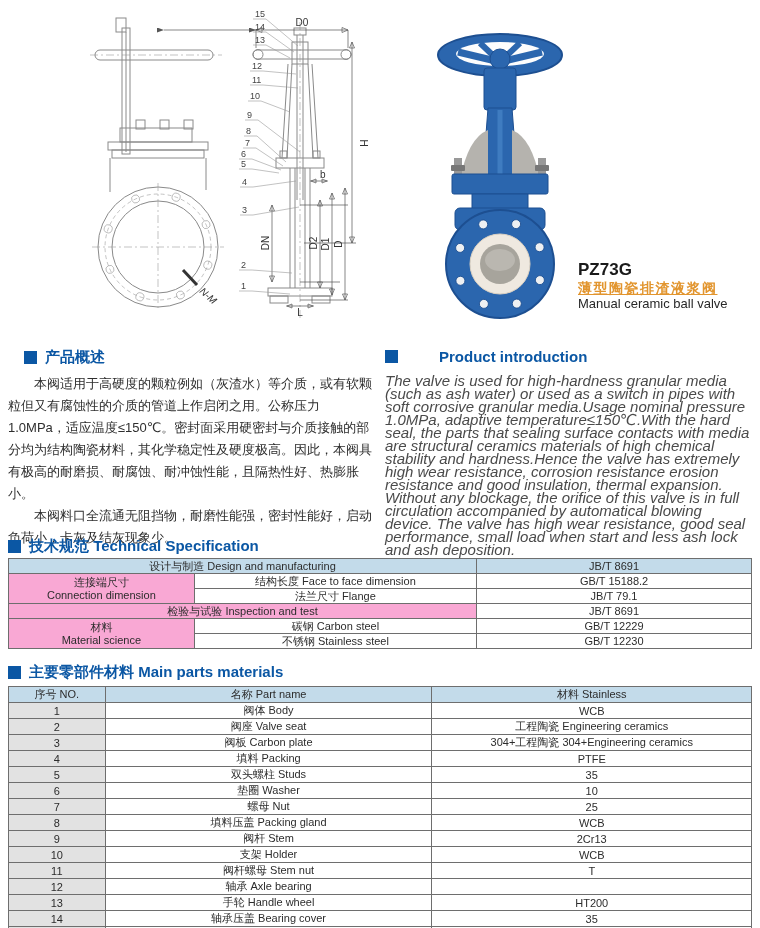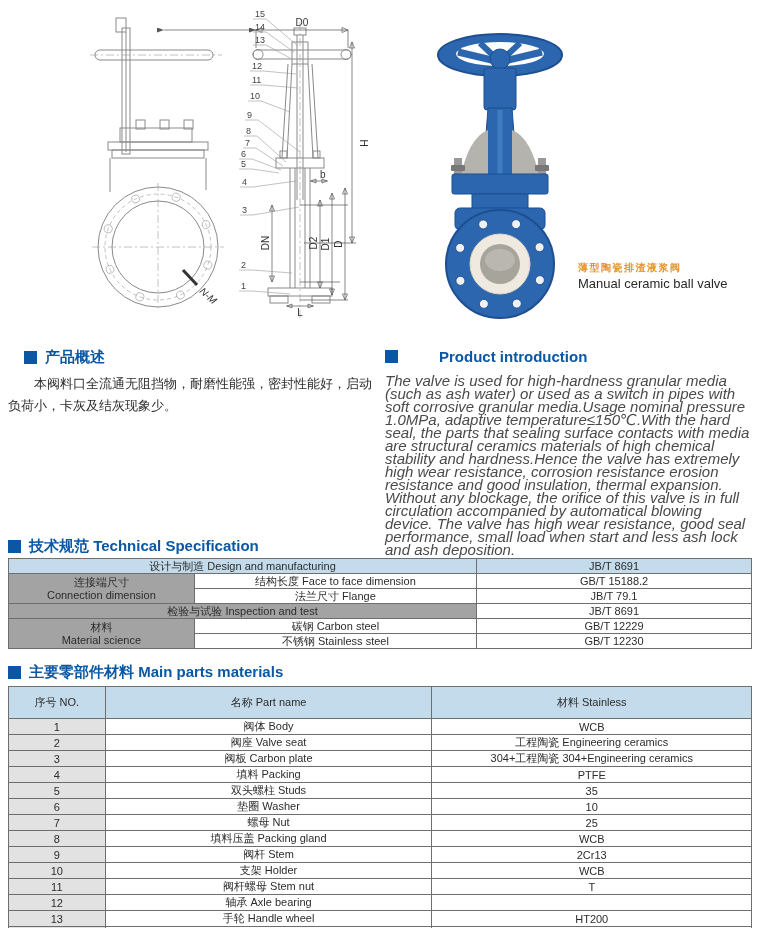--- a/index.html
+++ b/index.html
@@ -14,42 +14,42 @@
   .dwg-thin { stroke:#9a9a9a; stroke-width:0.6; fill:none; }
   .dwg-dash { stroke:#9a9a9a; stroke-width:0.6; fill:none; stroke-dasharray:8,3,2,3; }
   .dim-line { stroke:#555; stroke-width:0.7; fill:none; }
   .dim-text { font-size:10px; fill:#333; font-weight:500; }
   .callout-text { font-size:9px; fill:#444; }
   .leader { stroke:#999; stroke-width:0.6; }
 
   
   #product-label { position:absolute; left:578px; top:260px; width:175px; }
   #product-label .model { font-size:17px; font-weight:bold; color:#1a1a1a; line-height:20px; }
-  #product-label .name-cn { font-size:10px; font-weight:bold; color:#e2952e; letter-spacing:1.5px; line-height:16px; }
+  #product-label .name-cn { font-size:14px; font-weight:bold; color:#e2952e; letter-spacing:1.5px; line-height:16px;text-decoration:underline; }
   #product-label .name-en { font-size:13px; color:#282828; line-height:16px; }
 
   
   .section-heading { position:absolute; color:#0b57a4; font-weight:bold; font-size:15px; display:flex; align-items:center; }
   .bullet { display:inline-block; width:13px; height:13px; background:#0b57a4; margin-right:8px; flex:0 0 auto; }
 
   
   #overview-body { position:absolute; left:8px; top:373px; width:366px; font-size:13px; line-height:22px; color:#2e2e2e; }
   #overview-body p { text-indent:2em; }
   #intro-body { position:absolute; left:385px; top:374px; width:368px; font-size:15px; line-height:13px; color:#4a4a4a;font-style:italic; }
 
   
   table { border-collapse:collapse; table-layout:fixed; width:744px; }
   td, th { border:1px solid #6e6e6e; font-size:11px; color:#2c2c2c; text-align:center; padding:0 2px; font-weight:normal; }
   .spec-table { position:absolute; left:8px; top:558px; }
   .spec-table td { height:15px; line-height:13px; }
   .parts-table { position:absolute; left:8px; top:686px; }
-  .parts-table th { height:32px; }
+  .parts-table th { height:16px; }
   .parts-table td { height:15px; }
   .blue-row td, .blue-row th { background:#c3dbea; }
-  .gray-cell { background:#a3a3a3; }
+  .gray-cell { background:#f9a8d4; }
   .parts-table tbody td:first-child { background:#e2e2e2; }
   .two-line div { line-height:13px; }
 </style>
 </head>
 <body>
 
 <div id="page">
 
   <svg id="drawing-svg" viewBox="85 0 292 340" xmlns="http://www.w3.org/2000/svg">
     <defs>
@@ -243,29 +243,31 @@
         <circle cx="100" cy="211" r="4.5" transform="rotate(292 100 254)"></circle>
         <circle cx="100" cy="211" r="4.5" transform="rotate(337 100 254)"></circle>
       </g>
       <circle cx="100" cy="254" r="30" fill="#efe9e0" stroke="#ddd2c2"></circle>
       <circle cx="100" cy="254" r="20" fill="#a7a49c"></circle>
       <ellipse cx="100" cy="250" rx="15" ry="11" fill="#bab7b0"></ellipse>
     </g>
   </svg>
 
   <div id="product-label">
+    <div class="model">PZ73G</div>
     <div class="name-cn">薄型陶瓷排渣液浆阀</div>
     <div class="name-en">Manual ceramic ball valve</div>
   </div>
 
   <div class="section-heading" style="left:24px; top:348px;">
     <span class="bullet"></span>
     <span>产品概述</span>
   </div>
   <div id="overview-body">
+    <p>本阀适用于高硬度的颗粒例如（灰渣水）等介质，或有软颗粒但又有腐蚀性的介质的管道上作启闭之用。公称压力1.0MPa，适应温度≤150℃。密封面采用硬密封与介质接触的部分均为结构陶瓷材料，其化学稳定性及硬度极高。因此，本阀具有极高的耐磨损、耐腐蚀、耐冲蚀性能，且隔热性好、热膨胀小。</p>
     <p>本阀料口全流通无阻挡物，耐磨性能强，密封性能好，启动负荷小，卡灰及结灰现象少。</p>
   </div>
 
   <div class="section-heading" style="left:385px; top:348px;gap:33px;">
     <span class="bullet"></span>
     <span>Product introduction</span>
   </div>
   <div id="intro-body">
     <p>The valve is used for high-hardness granular media (such as ash water) or used as a switch in  pipes with soft corrosive granular media.Usage nominal pressure 1.0MPa, adaptive temperature≤150℃.With the hard seal, the parts that sealing surface contacts with media are structural ceramics materials of high chemical stability and hardness.Hence the valve has extremely high wear resistance, corrosion resistance erosion resistance and good insulation, thermal expansion.</p>
     <p>Without any blockage, the orifice of this valve is in full circulation accompanied by automatical blowing device. The valve has high wear resistance, good seal performance, small load when start and less ash lock and ash deposition.</p>

